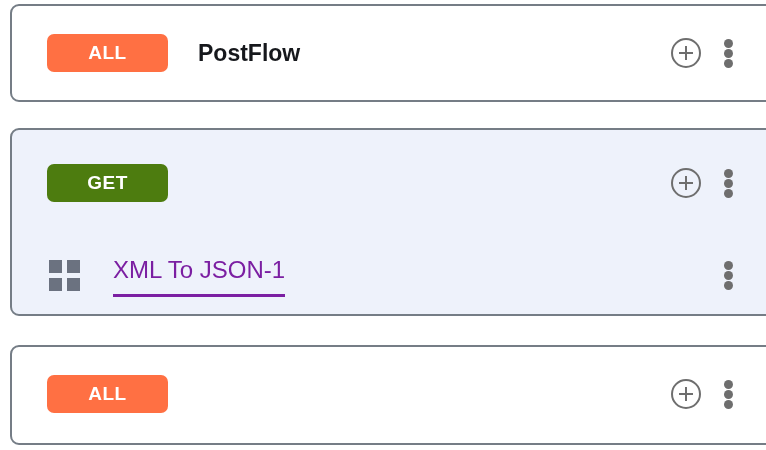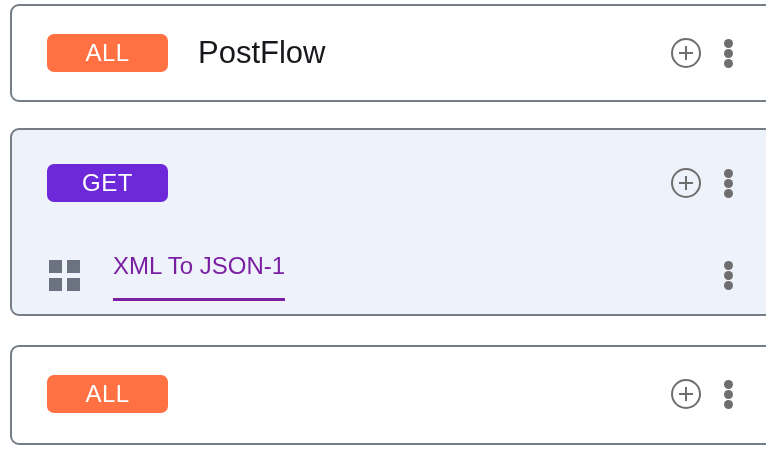--- a/index.html
+++ b/index.html
@@ -50,32 +50,32 @@
 
   .method-badge {
     margin-left: 35px;
     width: 121px;
     height: 38px;
     border-radius: 7px;
     display: flex;
     align-items: center;
     justify-content: center;
     color: #ffffff;
-    font-size: 24px;
-    font-weight: 400;
+    font-size: 19px;
+    font-weight: 700;
     letter-spacing: 0.5px;
     flex: none;
   }
   .method-badge.badge-all { background: #ff7043; }
-  .method-badge.badge-get { background: #6d28d9; }
+  .method-badge.badge-get { background: #4d7c0f; }
 
   .flow-title {
     margin-left: 30px;
-    font-size: 31px;
-    font-weight: normal;
+    font-size: 23px;
+    font-weight: bold;
     color: #16181c;
     white-space: nowrap;
   }
 
   
   .row-actions {
     position: absolute;
     right: 65px;          
     top: 0;
     height: 100%;
@@ -151,21 +151,21 @@
     height: 13px;
     background: #6b7280;
   }
   .policy-link {
     margin-left: 33px;
     font-size: 24px;
     color: #7b1fa2;
     text-decoration: none;
     position: relative;
     white-space: nowrap;
-    padding-bottom: 18px;
+    padding-bottom: 10px;
   }
   .policy-link::after {
     content: "";
     position: absolute;
     left: 0;
     right: 0;
     bottom: -3px;
     height: 3px;
     background: #7b1fa2;
   }

